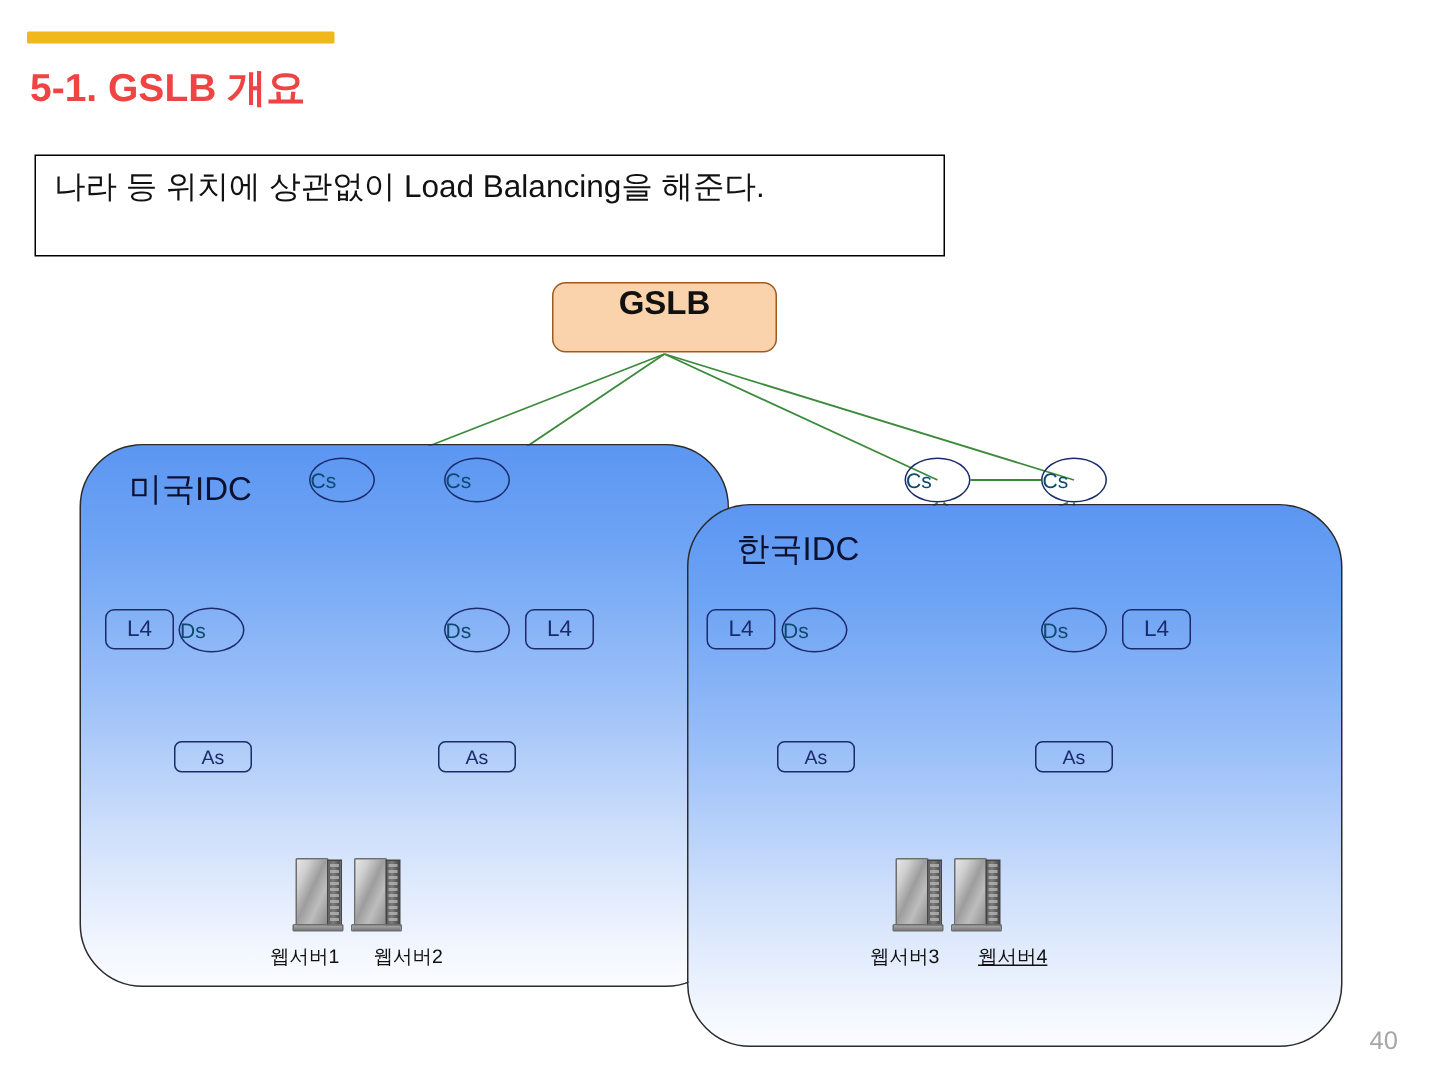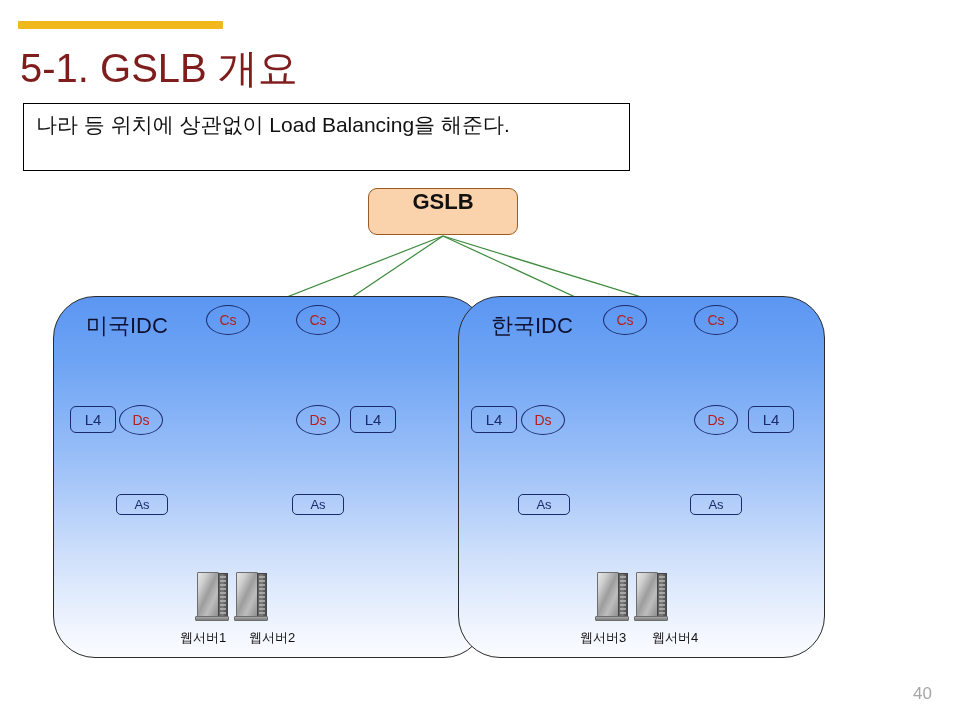--- a/index.html
+++ b/index.html
@@ -11,21 +11,21 @@
   }
   .slide{position:absolute;inset:0;}
 
   
   .accent-bar{
     position:absolute;left:18px;top:21px;width:205px;height:8px;
     background:#F0B81C;border-radius:1px;
   }
   .slide-title{
     position:absolute;left:20px;top:41px;
-    font-size:40px;font-weight:normal;color:#7f1d1d;
+    font-size:26px;font-weight:bold;color:#ef4444;
     letter-spacing:0px;white-space:nowrap;
   }
 
   
   .desc-box{
     position:absolute;left:23px;top:103px;width:607px;height:68px;
     border:1.5px solid #000000;background:#ffffff;
     box-sizing:border-box;
     padding:5px 0 0 12px;
   }
@@ -50,33 +50,33 @@
 
   
   .idc-panel{
     position:absolute;top:296px;height:362px;
     border:1.4px solid #2b2b2b;
     border-radius:42px;
     background:linear-gradient(to bottom,#5B96F2 0%,#6EA4F4 18%,#9CC0F8 46%,#CFE0FB 72%,#F2F6FE 93%,#FAFCFF 100%);
     box-sizing:border-box;
   }
   .idc-left{left:53px;width:433px;}
-  .idc-right{left:458px;width:367px;}
+  .idc-right{left:458px;width:437px;margin-top:40px;}
   .idc-title{
     position:absolute;left:32px;top:14px;
     font-size:22px;color:#0F0F2E;white-space:nowrap;
   }
 
   
   .node-circle{
     position:absolute;width:44px;height:30px;
     border:1.4px solid #1B2A6B;border-radius:50%;
     background:transparent;box-sizing:border-box;
-    display:flex;align-items:center;justify-content:center;
-    font-size:14px;color:#b91c1c;
+    display:flex;align-items:center;
+    font-size:14px;color:#0c4a6e;
   }
   .node-rect{
     position:absolute;height:22px;
     border:1.4px solid #1B2A6B;border-radius:5px;
     background:transparent;box-sizing:border-box;
     display:flex;align-items:center;justify-content:center;
     font-size:13px;color:#1B2A6B;
   }
   .node-l4{width:46px;height:27px;font-size:15px;border-radius:6px;}
   .node-as{width:52px;height:21px;font-size:13px;}
@@ -308,16 +308,16 @@
         <i></i>
         <i></i>
         <i></i>
         <i></i>
         <i></i>
         <i></i>
       </div>
     <div class="base"></div>
   </div>
   <div class="server-label" style="left:580px;top:629px;">웹서버3</div>
-  <div class="server-label" style="left:652px;top:629px;">웹서버4</div>
+  <div class="server-label" style="left:652px;top:629px;text-decoration:underline;">웹서버4</div>
 
   <div class="page-number">40</div>
 </div>
 
 </body></html>

